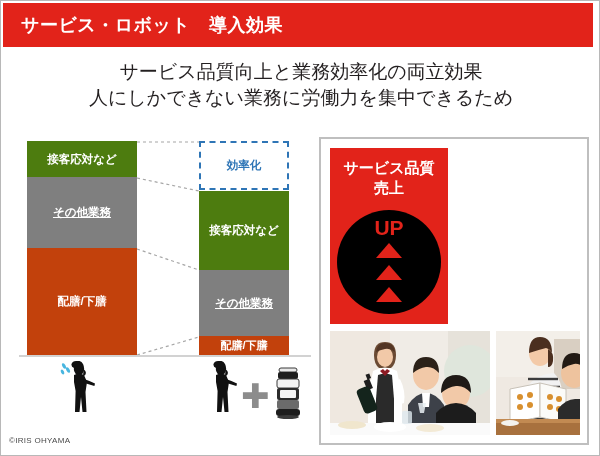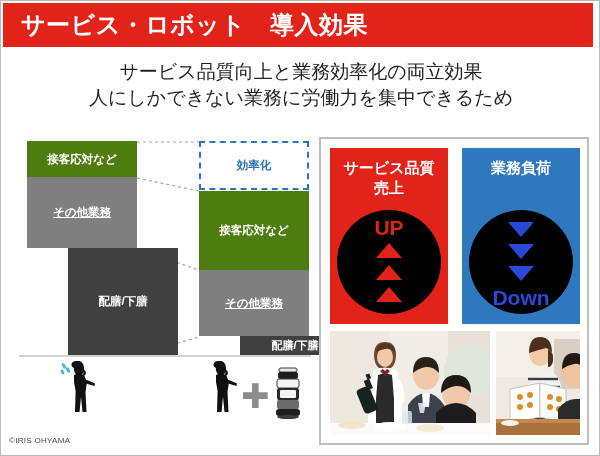--- a/index.html
+++ b/index.html
@@ -2,43 +2,43 @@
 <html><head>
 <meta charset="utf-8">
 <style>
   html,body{margin:0;padding:0;background:#ffffff;}
   body{width:600px;height:456px;font-family:"Liberation Sans","DejaVu Sans",sans-serif;overflow:hidden;}
   #slide{position:relative;width:600px;height:456px;background:#ffffff;box-sizing:border-box;border:1px solid #b8b8b8;}
 
   
   .title-banner{position:absolute;left:2px;top:2px;width:590px;height:44px;background:#e2231a;
     display:flex;align-items:center;}
-  .title-text{color:#ffffff;font-size:24px;font-weight:bold;letter-spacing:.5px;margin-left:18px;
+  .title-text{color:#ffffff;font-size:18px;font-weight:bold;letter-spacing:.5px;margin-left:18px;
     white-space:pre;}
 
   
   .subtitle{position:absolute;left:0;top:58px;width:600px;text-align:center;color:#231f20;
     font-size:19px;line-height:26px;font-weight:normal;}
   .subtitle div{white-space:pre;}
 
   
   .chart-area{position:absolute;left:8px;top:132px;width:306px;height:236px;}
   .chart-baseline{position:absolute;left:10px;top:222px;width:292px;height:2px;background:#d2d2d2;}
 
   .bar{position:absolute;box-sizing:border-box;}
   .seg{position:absolute;left:0;width:100%;box-sizing:border-box;display:flex;align-items:center;
     justify-content:center;color:#ffffff;font-size:11.5px;font-weight:bold;white-space:nowrap;}
   .seg.red{background:#4d7c0f;}
   .seg.gray{background:#7f7f7f;text-decoration:underline;}
-  .seg.blue{background:#404040;margin-left:41px;}
+  .seg.blue{background:#c2410c;}
   .seg.dashed{background:#ffffff;border:2px dashed #2e75b6;color:#2e75b6;font-weight:bold;}
 
   
   #bar-left{left:18px;top:8px;width:110px;height:214px;}
-  #bar-right{left:190px;top:8px;width:110px;height:214px;}
+  #bar-right{left:190px;top:8px;width:90px;height:214px;}
 
   
   .figures{position:absolute;left:8px;top:360px;width:306px;height:62px;}
   .fig{position:absolute;}
   .plus{position:absolute;color:#8c8c8c;font-size:34px;font-weight:bold;line-height:34px;}
 
   
   .right-panel{position:absolute;left:318px;top:136px;width:270px;height:308px;box-sizing:border-box;
     border:2px solid #bfbfbf;background:#ffffff;}
   .kpi-row{position:absolute;left:9px;top:9px;width:250px;height:176px;}
@@ -157,29 +157,20 @@
       <div class="kpi quality">
         <div class="kpi-label"><span>サービス品質</span><br><span>売上</span></div>
         <div class="kpi-circle">
           <div class="kpi-word">UP</div>
           <div class="tri up" style="top:33px;"></div>
           <div class="tri up" style="top:55px;"></div>
           <div class="tri up" style="top:77px;"></div>
         </div>
       </div>
 
-      <div class="kpi load">
-        <div class="kpi-label">業務負荷</div>
-        <div class="kpi-circle">
-          <div class="tri down" style="top:12px;"></div>
-          <div class="tri down" style="top:34px;"></div>
-          <div class="tri down" style="top:56px;"></div>
-          <div class="kpi-word">Down</div>
-        </div>
-      </div>
     </div>
 
     <div class="photos">
 
       <div class="photo" id="photo-1">
         <svg width="160" height="104" viewBox="0 0 160 104">
           <rect width="160" height="104" fill="#f0ece6"></rect>
           <rect x="0" y="0" width="60" height="104" fill="#efe8e0"></rect>
           <rect x="118" y="0" width="42" height="104" fill="#e6e2da"></rect>
           <circle cx="140" cy="40" r="26" fill="#dfe6dc"></circle>

